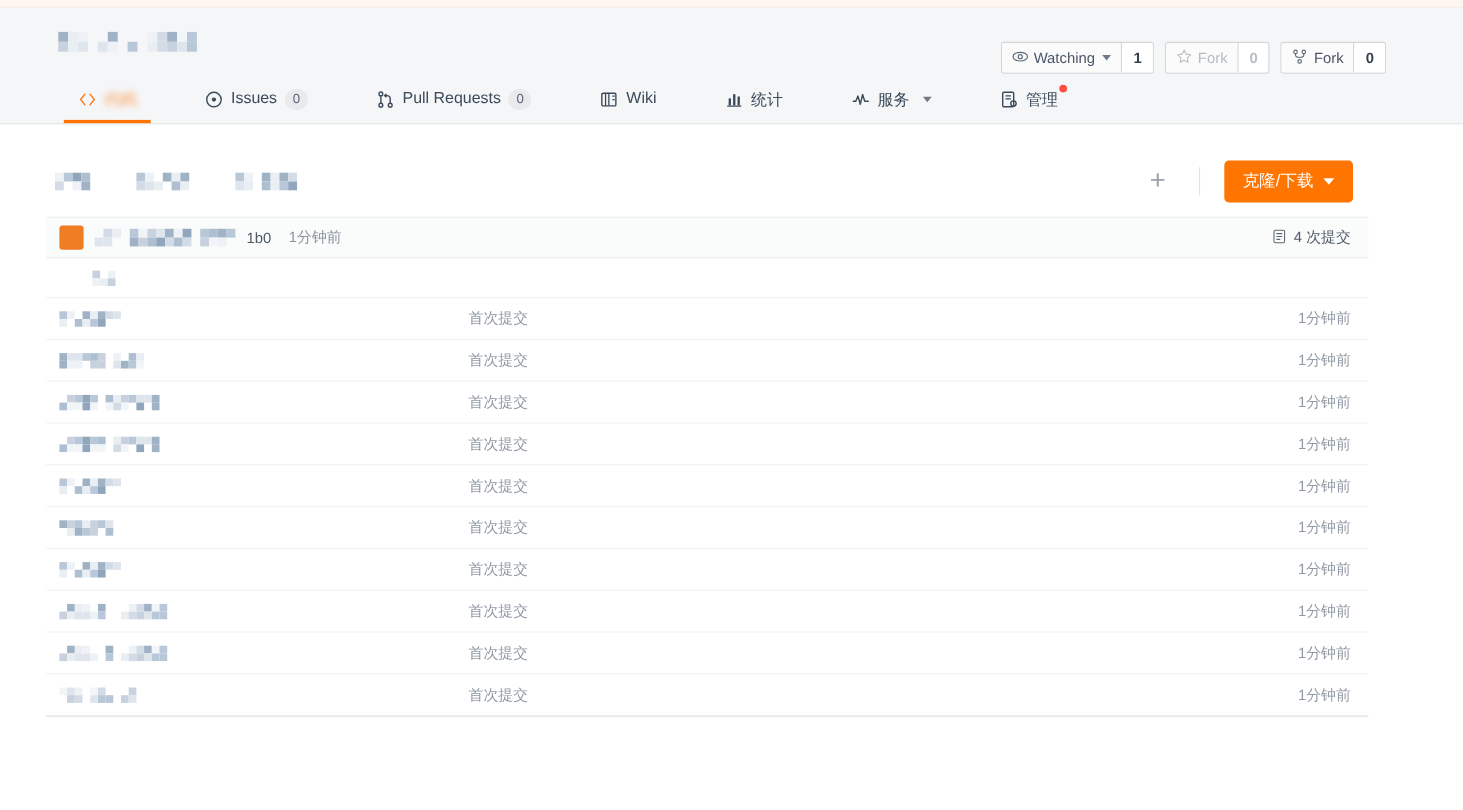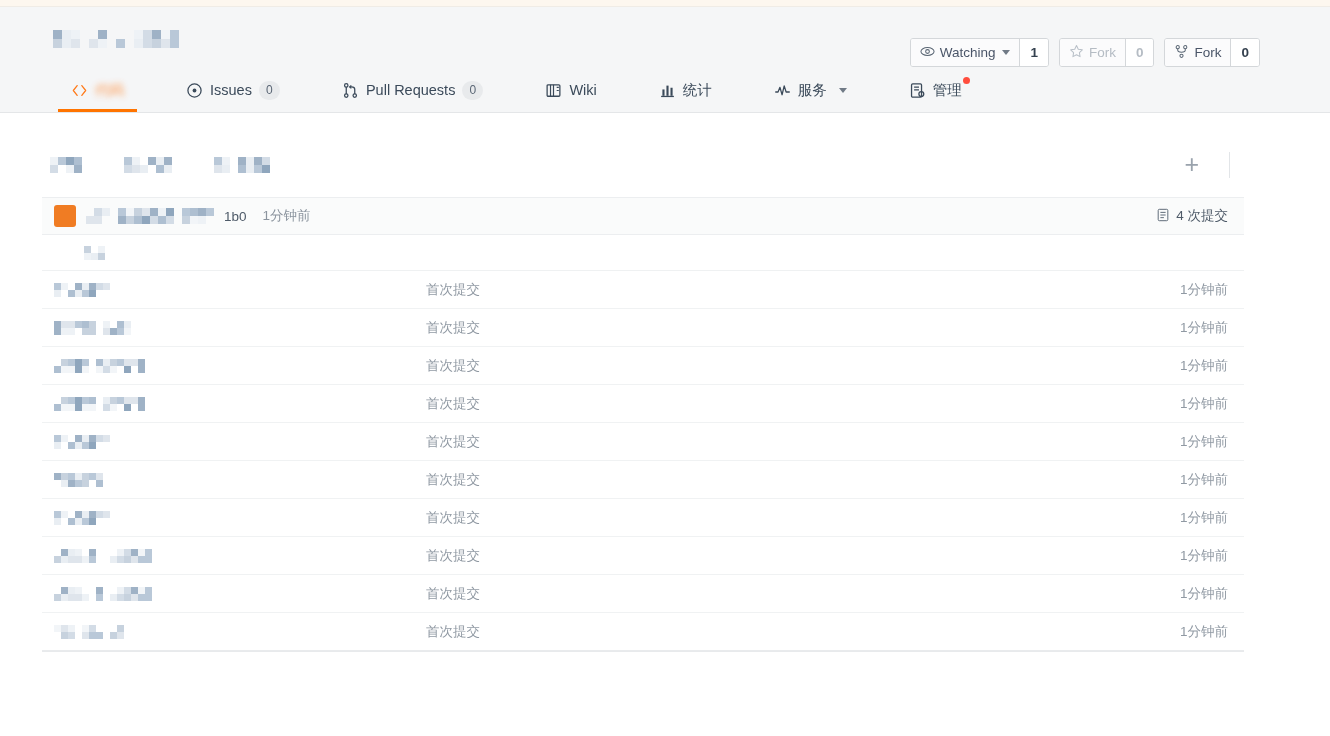--- a/index.html
+++ b/index.html
@@ -406,20 +406,24 @@
             <span style="display:block;line-height:0;font-size:0"><i style="width:8px;height:8px;background:transparent"></i><i style="width:8px;height:8px;background:#d3dce6"></i><i style="width:8px;height:8px;background:#dfe5ec"></i><i style="width:8px;height:8px;background:#e9eef3"></i><i style="width:8px;height:8px;background:transparent"></i><i style="width:8px;height:8px;background:#aebfd1"></i><i style="width:8px;height:8px;background:#e9eef3"></i><i style="width:8px;height:8px;background:transparent"></i></span>
           </span>
         <span class="mosaic" id="crumb-c" style="filter: blur(0.6px);">
             <span style="display:block;line-height:0;font-size:0"><i style="width:8px;height:8px;background:transparent"></i><i style="width:8px;height:8px;background:#b9c8d8"></i><i style="width:8px;height:8px;background:#eef2f6"></i><i style="width:8px;height:8px;background:transparent"></i><i style="width:8px;height:8px;background:#9fb2c6"></i><i style="width:8px;height:8px;background:#e9eef3"></i><i style="width:8px;height:8px;background:#9fb2c6"></i><i style="width:8px;height:8px;background:#d3dce6"></i></span>
             <span style="display:block;line-height:0;font-size:0"><i style="width:8px;height:8px;background:transparent"></i><i style="width:8px;height:8px;background:#dfe5ec"></i><i style="width:8px;height:8px;background:#e9eef3"></i><i style="width:8px;height:8px;background:transparent"></i><i style="width:8px;height:8px;background:#aebfd1"></i><i style="width:8px;height:8px;background:#e9eef3"></i><i style="width:8px;height:8px;background:#b9c8d8"></i><i style="width:8px;height:8px;background:#8fa6bd"></i></span>
           </span>
       </div>
       <div class="branch-right">
         <span class="plus-btn">+</span>
         <span class="vdiv"></span>
+        <span class="clone-btn">
+          <span>克隆/下载</span>
+          <span class="caret-w"></span>
+        </span>
       </div>
     </div>
 
     <div class="commit-row">
       <span class="avatar"></span>
       <span class="mosaic" id="author-mosaic" style="margin-left: 10px; filter: blur(0.6px);">
           <span style="display:block;line-height:0;font-size:0"><i style="width:8px;height:8px;background:transparent"></i><i style="width:8px;height:8px;background:#d3dce6"></i><i style="width:8px;height:8px;background:#e9eef3"></i><i style="width:8px;height:8px;background:transparent"></i><i style="width:8px;height:8px;background:#b9c8d8"></i><i style="width:8px;height:8px;background:#f2f5f8"></i><i style="width:8px;height:8px;background:#c7d2de"></i><i style="width:8px;height:8px;background:#dfe5ec"></i><i style="width:8px;height:8px;background:#9fb2c6"></i><i style="width:8px;height:8px;background:#eef2f6"></i><i style="width:8px;height:8px;background:#8fa6bd"></i><i style="width:8px;height:8px;background:transparent"></i><i style="width:8px;height:8px;background:#b9c8d8"></i><i style="width:8px;height:8px;background:#aebfd1"></i><i style="width:8px;height:8px;background:#9fb2c6"></i><i style="width:8px;height:8px;background:#b9c8d8"></i></span>
           <span style="display:block;line-height:0;font-size:0"><i style="width:8px;height:8px;background:#dfe5ec"></i><i style="width:8px;height:8px;background:#dfe5ec"></i><i style="width:8px;height:8px;background:transparent"></i><i style="width:8px;height:8px;background:transparent"></i><i style="width:8px;height:8px;background:#9fb2c6"></i><i style="width:8px;height:8px;background:#c7d2de"></i><i style="width:8px;height:8px;background:#aebfd1"></i><i style="width:8px;height:8px;background:#8fa6bd"></i><i style="width:8px;height:8px;background:#d3dce6"></i><i style="width:8px;height:8px;background:#aebfd1"></i><i style="width:8px;height:8px;background:#d3dce6"></i><i style="width:8px;height:8px;background:transparent"></i><i style="width:8px;height:8px;background:#c7d2de"></i><i style="width:8px;height:8px;background:#f2f5f8"></i><i style="width:8px;height:8px;background:#eef2f6"></i><i style="width:8px;height:8px;background:transparent"></i></span>
         </span>
       <span class="commit-hash">1b0</span>

